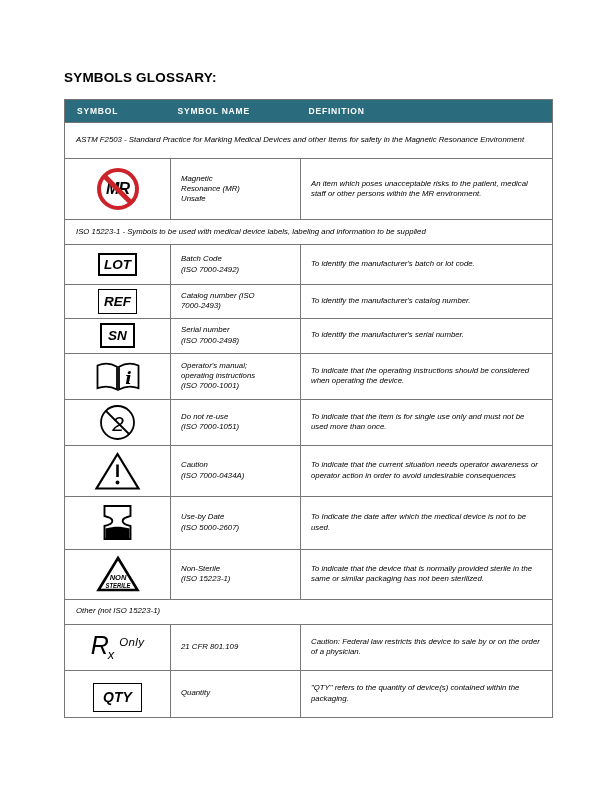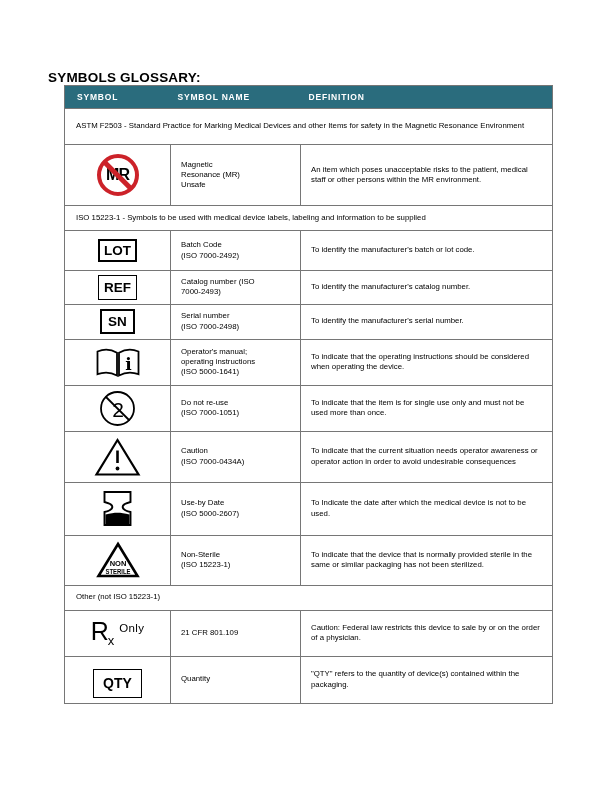--- a/index.html
+++ b/index.html
@@ -5,32 +5,32 @@
   :root{
     --header-bg:#2A6C7D;
     --red:#CC2229;
     --border:#767676;
   }
   html,body{margin:0;padding:0;background:#fff;}
   .page{
     position:relative;width:612px;height:792px;background:#fff;overflow:hidden;
     font-family:"Liberation Sans","DejaVu Sans",sans-serif;color:#000;
   }
-  h1.title{position:absolute;left:48px;top:70px;margin:0;font-size:13.5px;font-weight:bold;letter-spacing:0.2px;}
+  h1.title{position:absolute;left:64px;top:70px;margin:0;font-size:13.5px;font-weight:bold;letter-spacing:0.2px;}
   table.glossary{
-    position:absolute;left:64px;top:85px;width:488px;
+    position:absolute;left:64px;top:99px;width:488px;
     border-collapse:collapse;table-layout:fixed;border:1px solid var(--border);
   }
   col.c1{width:106px}col.c2{width:130px}col.c3{width:252px}
   thead th{
     background:var(--header-bg);color:#fff;font-size:8.5px;font-weight:bold;
     letter-spacing:0.8px;text-align:left;height:22px;padding:0;border:none;
   }
   th.h1{padding-left:12px}th.h2{padding-left:7px}th.h3{padding-left:8px}
-  td{border:1px solid var(--border);font-size:7.8px;line-height:1.3;vertical-align:middle;}
+  td{border:1px solid var(--border);font-size:7.8px;line-height:1.3;vertical-align:middle;font-style:italic;}
   .section-cell{padding:6px 10px 6px 11px;}
   .sym-cell{text-align:center;padding:4px 16px;}
   .name-cell{padding:4px 8px 4px 10px;white-space:pre-line;}
   .def-cell{padding:4px 10px;}
 
   
   .ic-mr{position:relative;display:inline-block;width:42px;height:42px;vertical-align:middle;}
   .mr-text{position:absolute;left:0;top:0;width:100%;height:100%;display:flex;align-items:center;justify-content:center;font-size:16px;font-weight:bold;letter-spacing:-1px;}
   .mr-ring{position:absolute;left:0;top:0;width:42px;height:42px;border:4.5px solid var(--red);border-radius:50%;box-sizing:border-box;}
   .mr-slash{position:absolute;left:3px;top:18.75px;width:36px;height:4.5px;background:var(--red);transform:rotate(45deg);}
@@ -101,21 +101,21 @@
           <td class="def-cell">To identify the manufacturer's serial number.</td>
         </tr>
         <tr style="height: 46px;">
           <td class="sym-cell"><svg class="icon" width="46" height="31" viewBox="0 0 46 31">
               <path d="M2.5 4.5 C9 1.8 16 2.2 22 5.8 L22 28.5 C16 25.2 9 24.8 2.5 27.2 Z" fill="none" stroke="#000" stroke-width="1.8"></path>
               <path d="M43.5 4.5 C37 1.8 30 2.2 24 5.8 L24 28.5 C30 25.2 37 24.8 43.5 27.2 Z" fill="none" stroke="#000" stroke-width="1.8"></path>
               <text x="33.5" y="22.5" text-anchor="middle" font-size="17" font-weight="bold" font-family="DejaVu Serif, serif">i</text>
             </svg></td>
           <td class="name-cell">Operator's manual;
 operating instructions
-(ISO 5000-1641)</td>
+(ISO 7000-1001)</td>
           <td class="def-cell">To indicate that the operating instructions should be considered when operating the device.</td>
         </tr>
         <tr style="height: 45px;">
           <td class="sym-cell"><svg class="icon" width="37" height="37" viewBox="0 0 37 37">
               <circle cx="18.5" cy="18.5" r="16.5" fill="none" stroke="#000" stroke-width="1.8"></circle>
               <text x="19" y="26.5" text-anchor="middle" font-size="21" font-family="Liberation Sans, sans-serif">2</text>
               <line x1="6.5" y1="6.5" x2="30.5" y2="30.5" stroke="#000" stroke-width="1.8"></line>
             </svg></td>
           <td class="name-cell">Do not re-use
 (ISO 7000-1051)</td>

